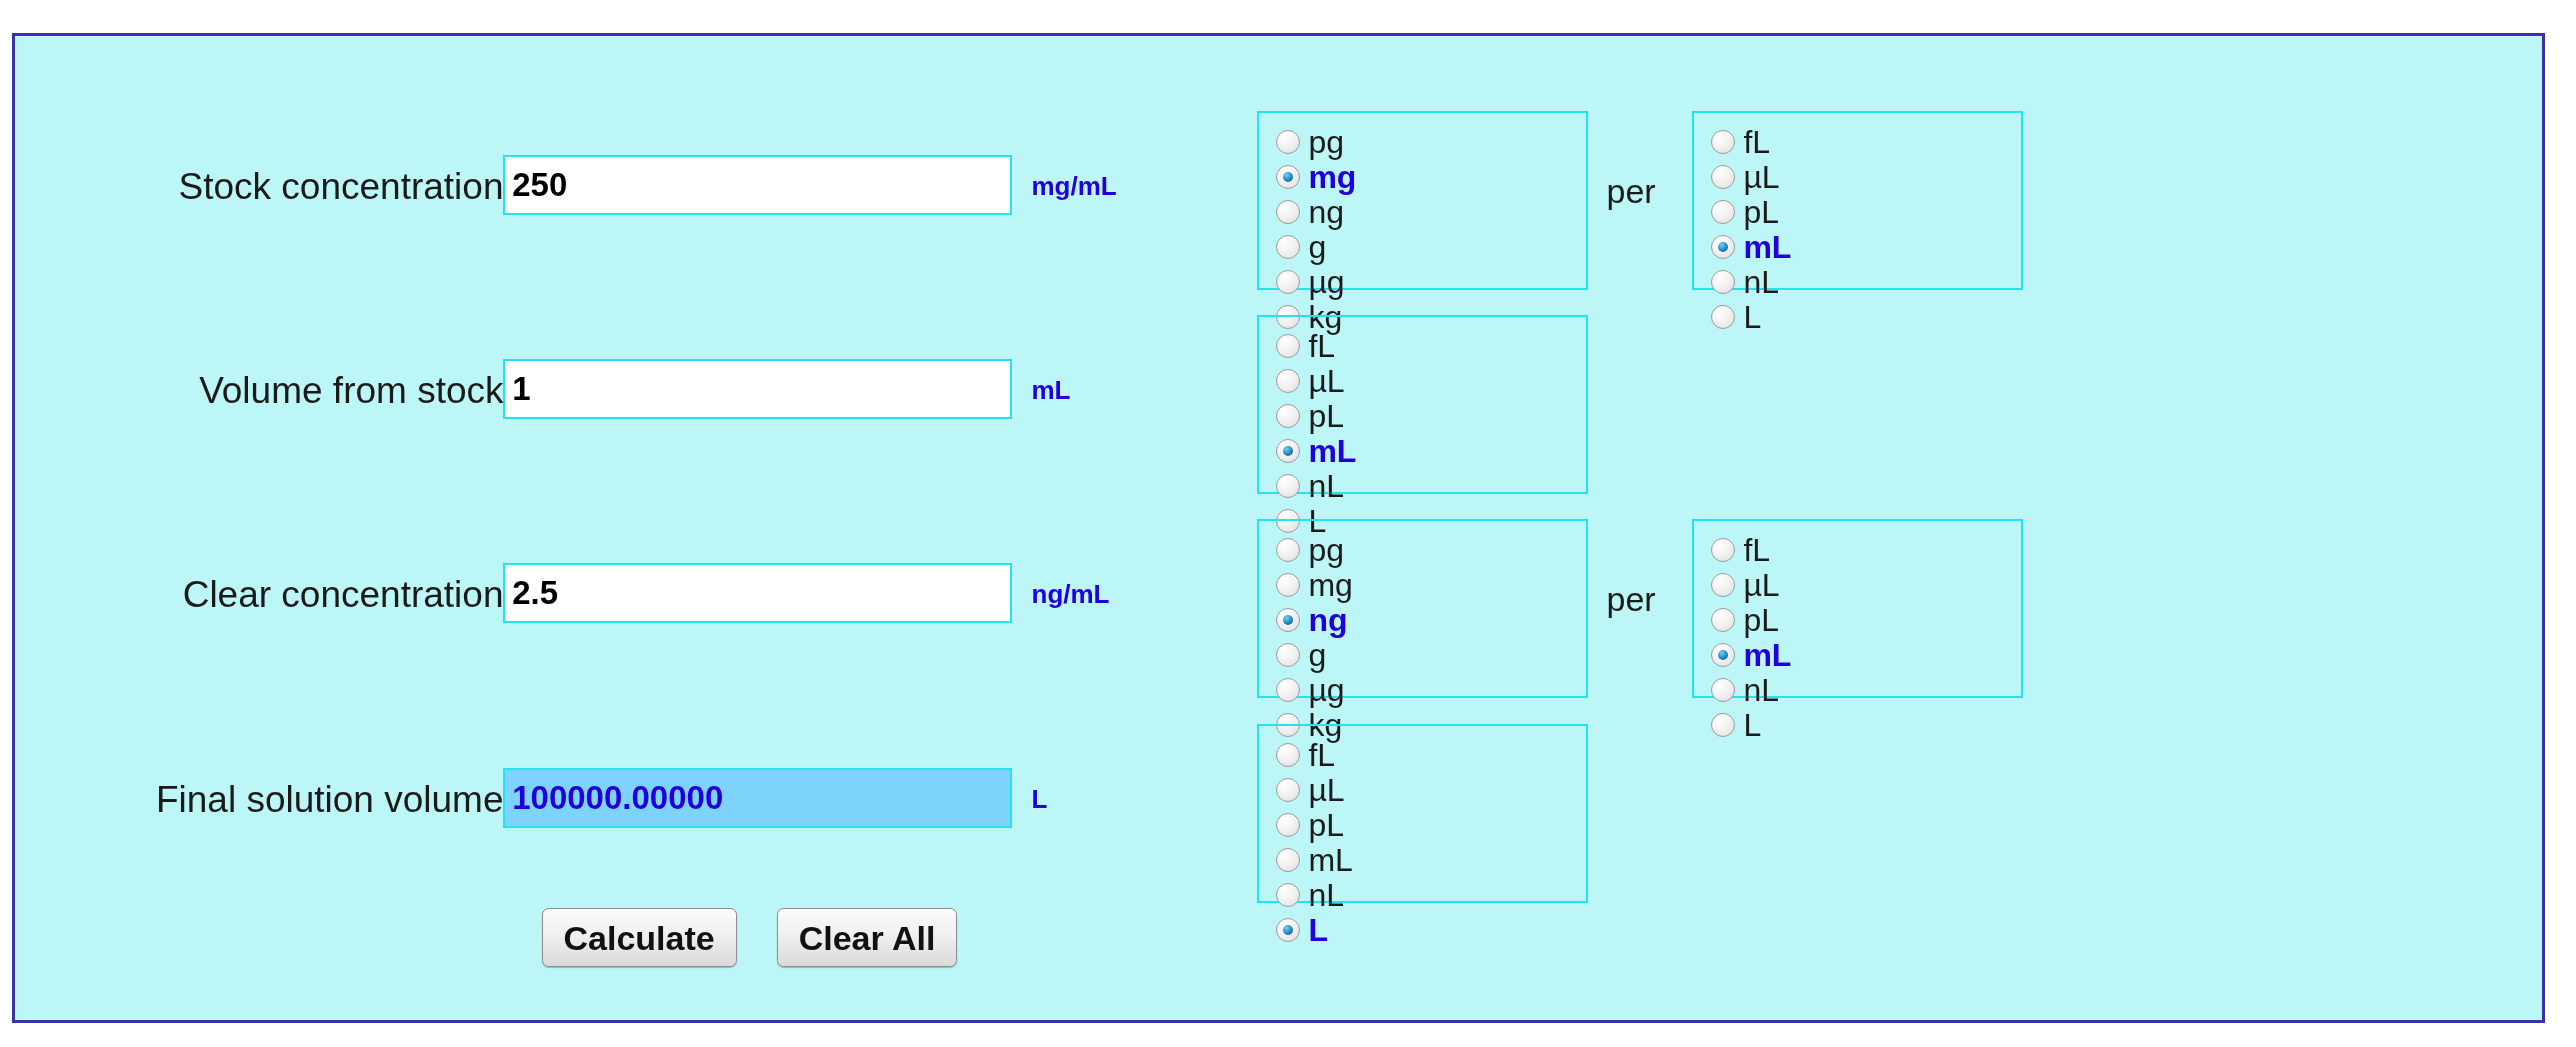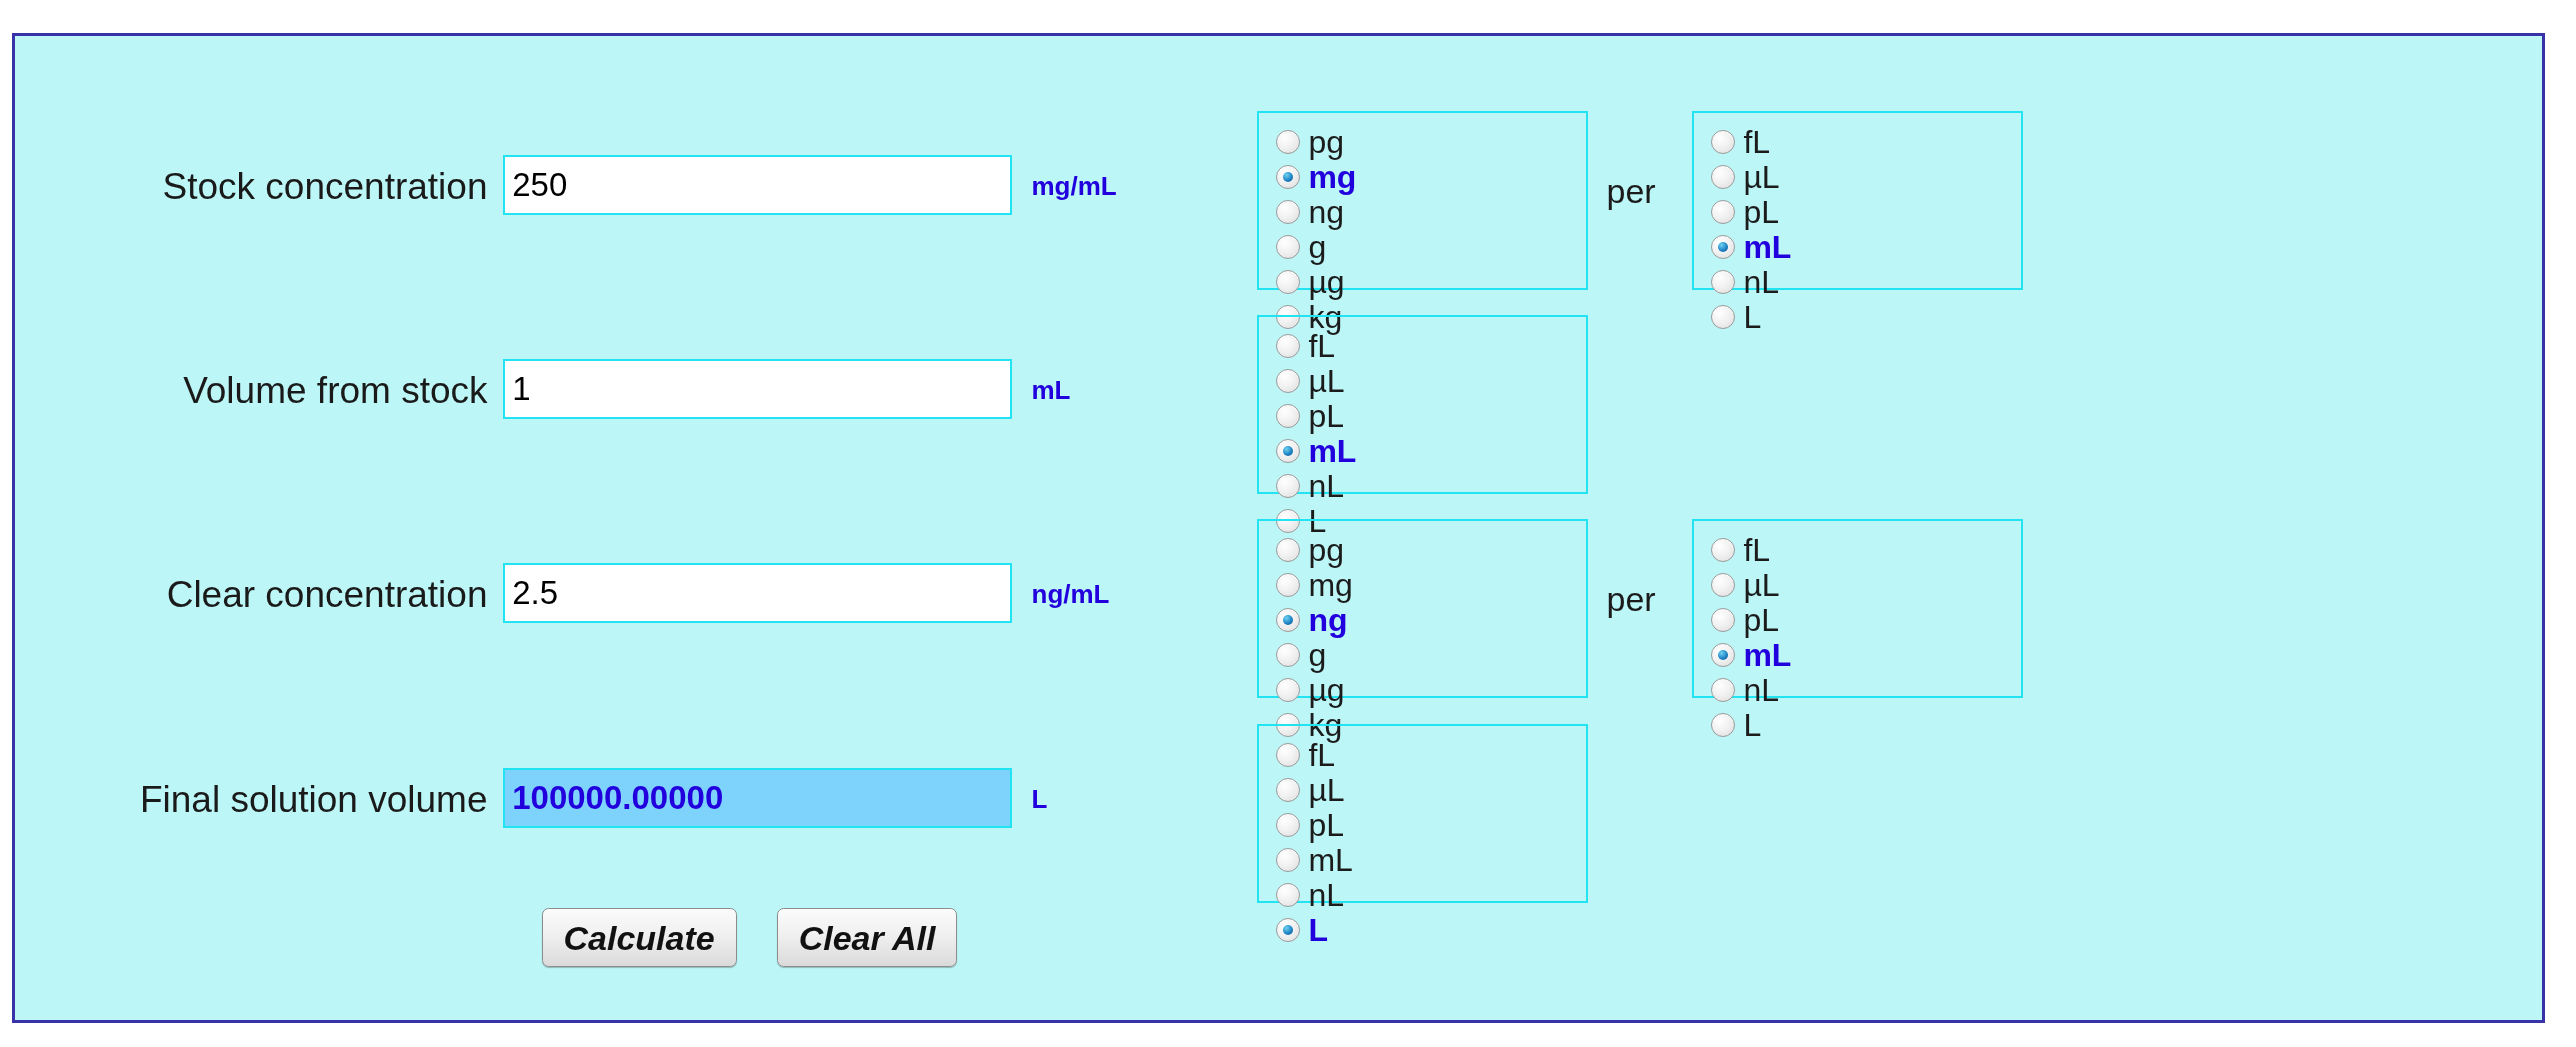--- a/index.html
+++ b/index.html
@@ -32,21 +32,21 @@
     width: 100%;
     height: 0;
   }
   .row.r1 { top: 119px; }
   .row.r2 { top: 323px; }
   .row.r3 { top: 527px; }
   .row.r4 { top: 732px; }
 
   .field-label {
     position: absolute;
-    left: 0;
+    left: 16px;
     width: 473px;
     top: 11.5px;
     text-align: right;
     font-size: 37px;
     color: #1a1a1a;
     line-height: 40px;
     white-space: nowrap;
   }
 
   .field-input {
@@ -58,20 +58,21 @@
     box-sizing: border-box;
     background: #ffffff;
     border: 2.9px solid #22e3f2;
     font-family: "Liberation Sans", "DejaVu Sans", sans-serif;
     font-size: 33px;
     color: #000000;
     padding: 0 7.7px;
     line-height: 54px;
     outline: none;
     border-radius: 0;
+    font-weight: bold;
   }
   .field-input.result {
     background: #7dd3fc;
     color: #2200dd;
     font-weight: bold;
     font-size: 33px;
   }
 
   .unit-label {
     position: absolute;
@@ -170,21 +171,20 @@
     font-size: 34px;
     font-weight: bold;
     color: #111111;
     background: linear-gradient(180deg, #fbfbfb 0%, #f0f0f0 45%, #dadada 100%);
     border: 1.9px solid #8c8c8c;
     border-radius: 6.7px;
     padding: 8.6px 21px;
     box-shadow: inset 0 1px 0 #ffffff, 0 1px 1px rgba(0,0,0,0.25);
     cursor: pointer;
     line-height: 40px;
-    font-style: italic;
   }
 </style>
 </head>
 <body>
 
 <div id="panel">
 
   <div class="row r1">
     <div class="field-label">Stock concentration</div>
     <input class="field-input" type="text" value="250" style="">

